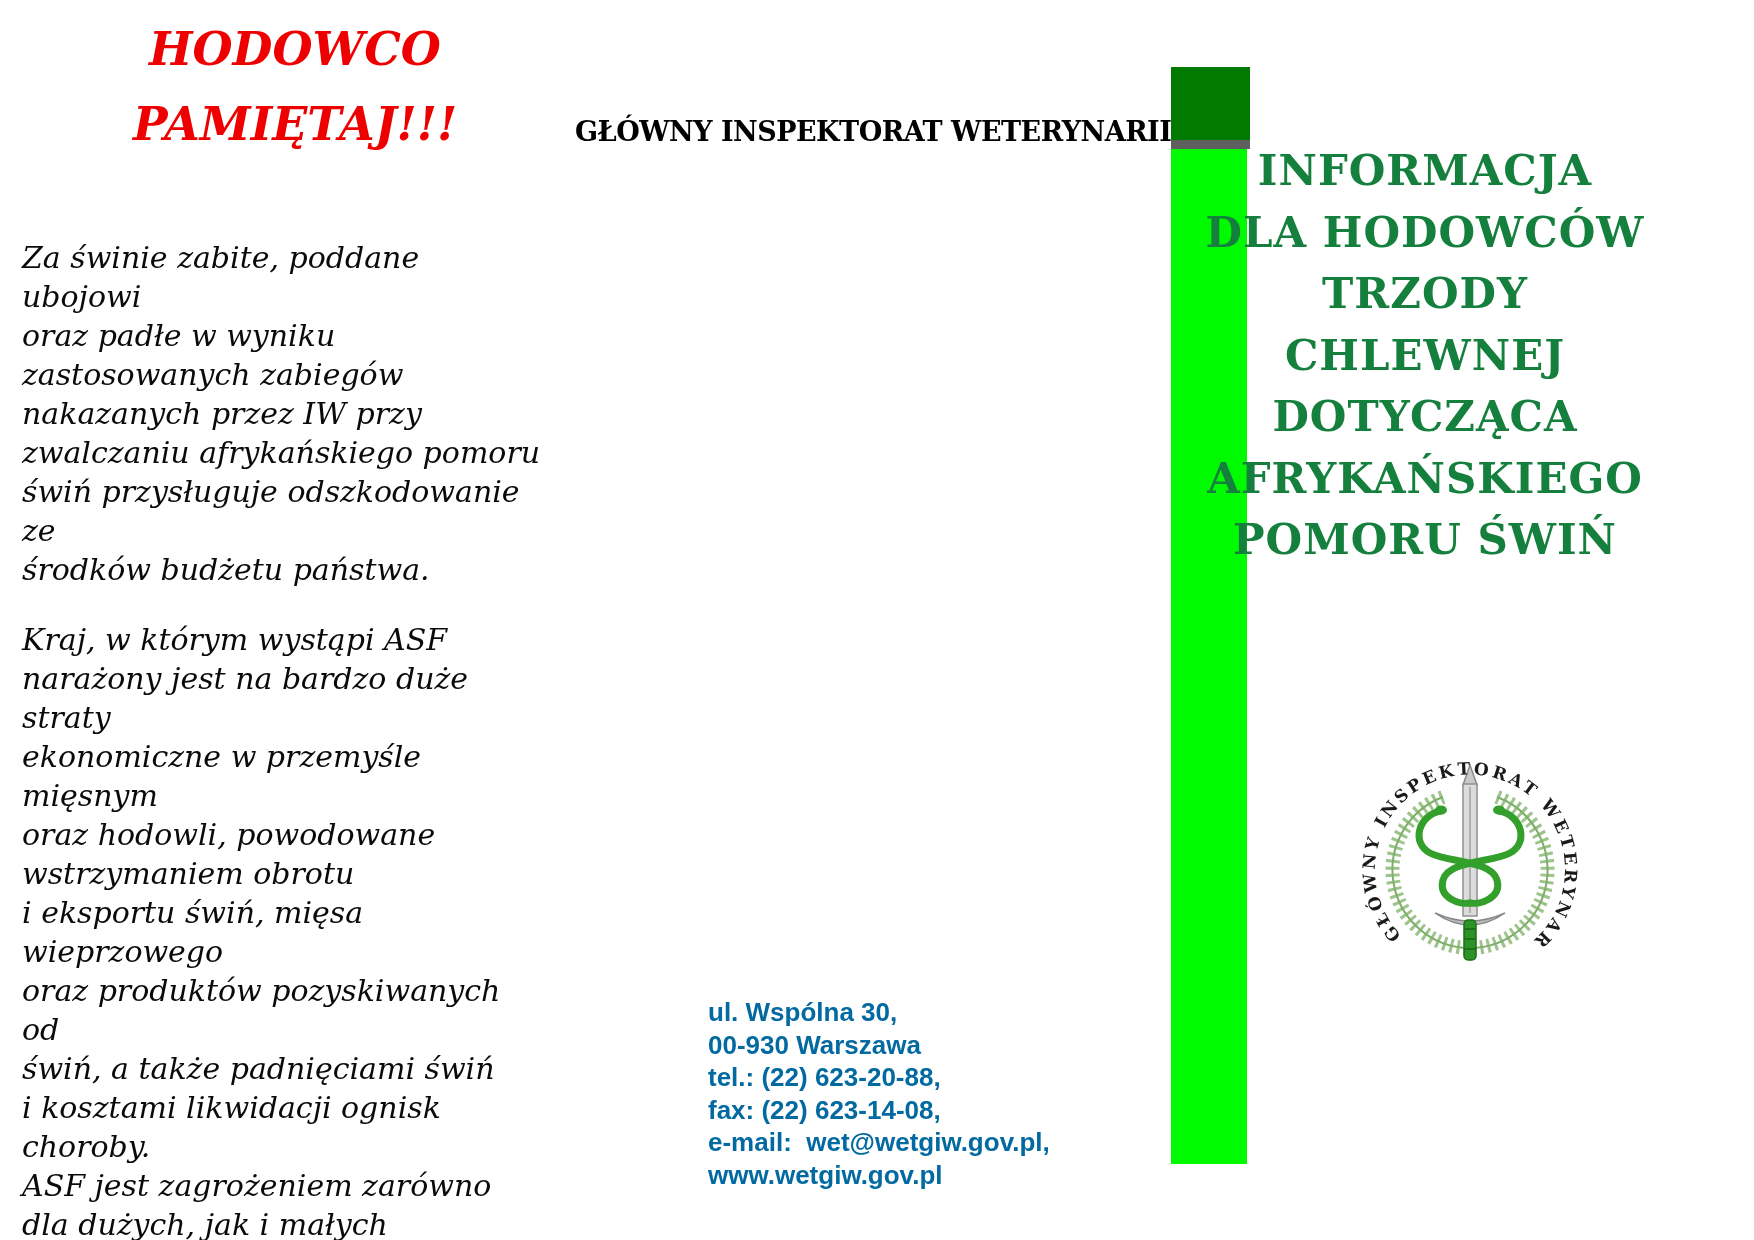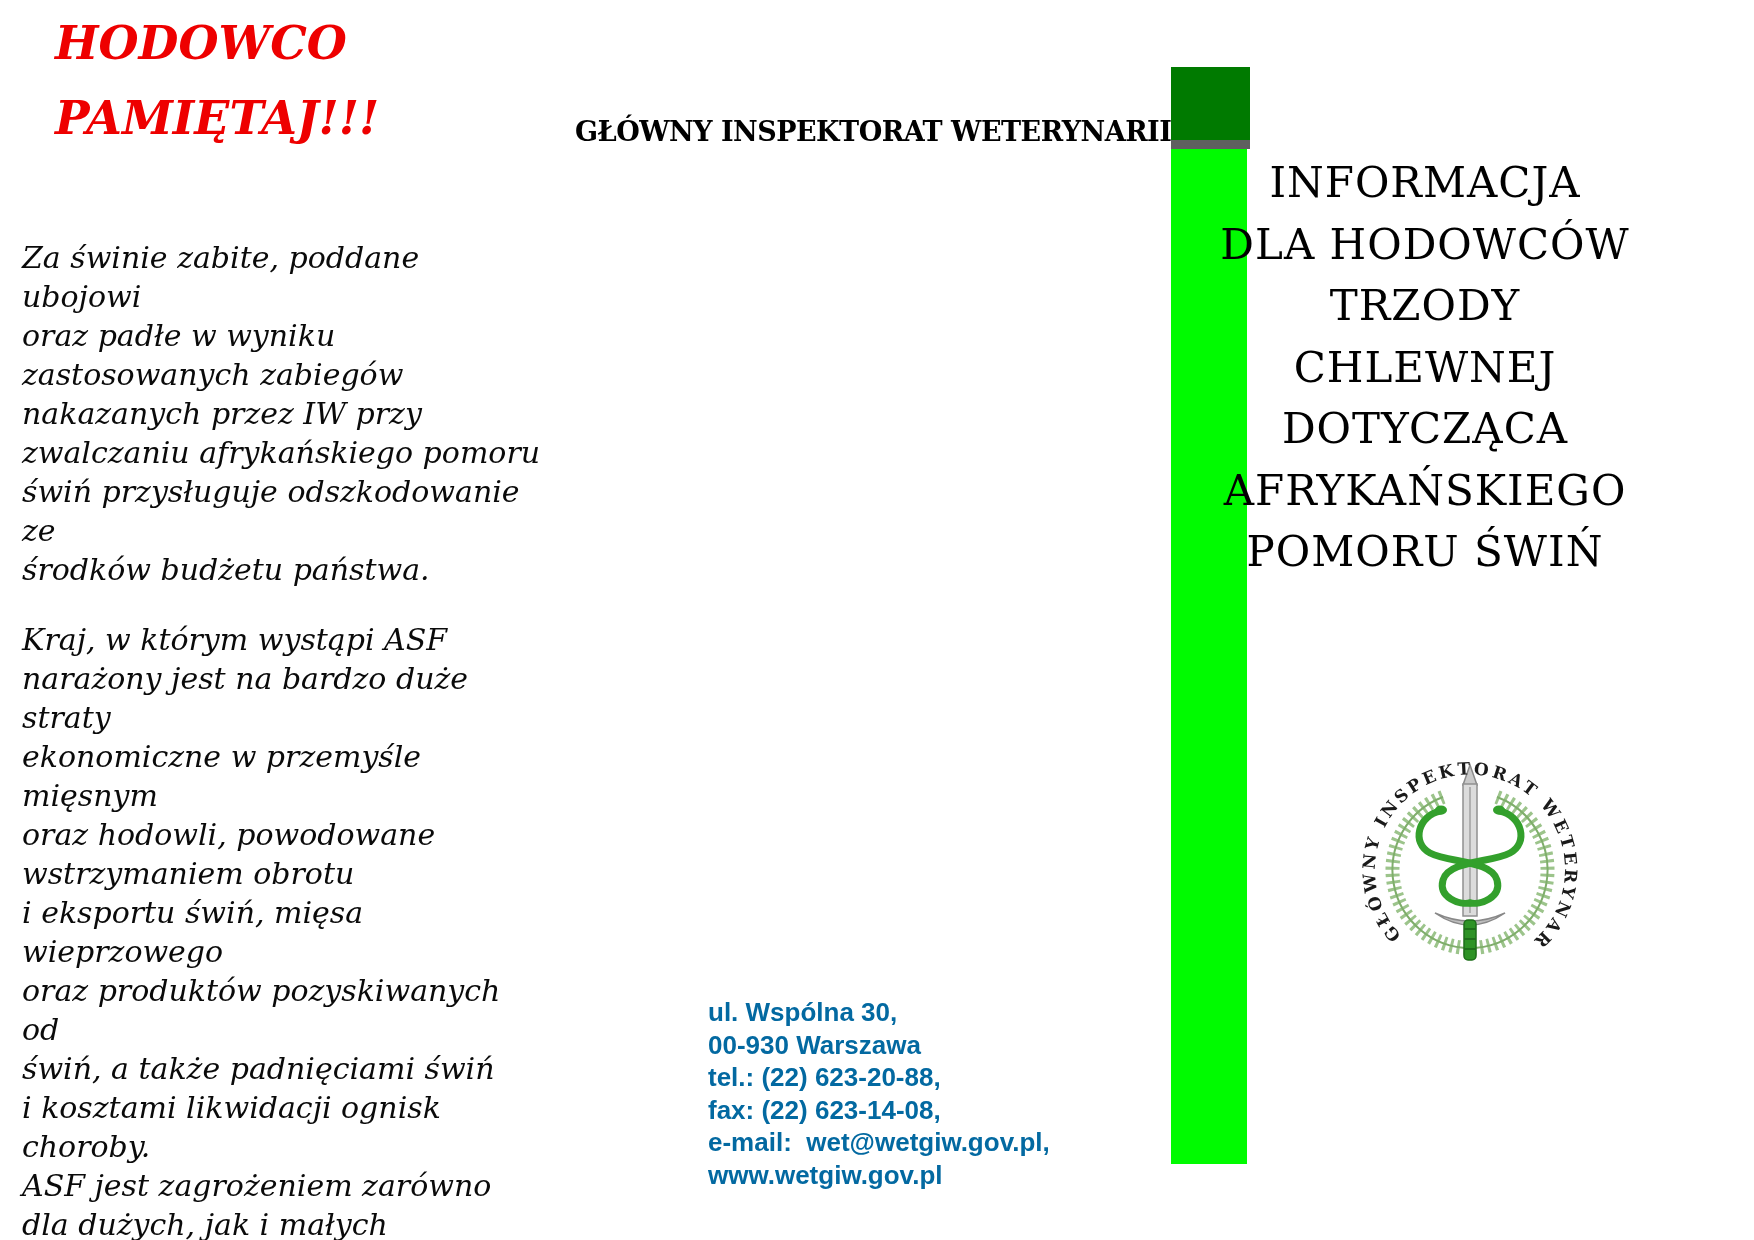--- a/index.html
+++ b/index.html
@@ -4,22 +4,22 @@
 <style>
   html,body { margin:0; padding:0; background:#e8e8e8; }
   .page {
     position:relative; width:1754px; height:1240px;
     background:#ffffff; overflow:hidden;
     font-family:"DejaVu Serif", serif; color:#000;
   }
 
   
   .red-heading {
-    position:absolute; left:55px; top:20px; width:480px;
-    text-align:left; font-weight:bold; font-style:italic;
+    position:absolute; left:55px; top:26px; width:480px;
+    text-align:center; font-weight:bold; font-style:italic;
     font-size:46px; line-height:1;
     font-family:"DejaVu Serif", serif;
   }
   .red-heading .line2 { margin-top:29px; }
 
   .body-par {
     position:absolute; left:22px; width:520px;
     font-style:italic; font-size:30px; line-height:39px;
     white-space:pre-line; color:#0a0a0a;
     font-family:"DejaVu Serif", serif;
@@ -41,24 +41,24 @@
     white-space:pre-wrap; color:#0369a1;
   }
 
   
   .bar { position:absolute; left:1171px; }
   .bar-dark  { top:67px;  width:79px; height:73px; }
   .bar-gray  { top:140px; width:79px; height:9px;  }
   .bar-green { top:149px; width:76px; height:1015px; }
 
   .brochure-title {
-    position:absolute; left:1185px; top:152px; width:480px;
-    text-align:center; font-weight:normal; font-size:42px;
+    position:absolute; left:1185px; top:140px; width:480px;
+    text-align:center; font-weight:bold; font-size:42px;
     line-height:61.5px; white-space:pre-line; letter-spacing:1px;
-    font-family:"DejaVu Serif", serif; color:#000000;
+    font-family:"DejaVu Serif", serif; color:#15803d;
   }
 
   .giw-logo { position:absolute; left:1345px; top:753px; }
 </style>
 </head>
 <body>
 
 <div class="page">
 
   <div class="red-heading" style="color: rgb(238, 0, 0);">

